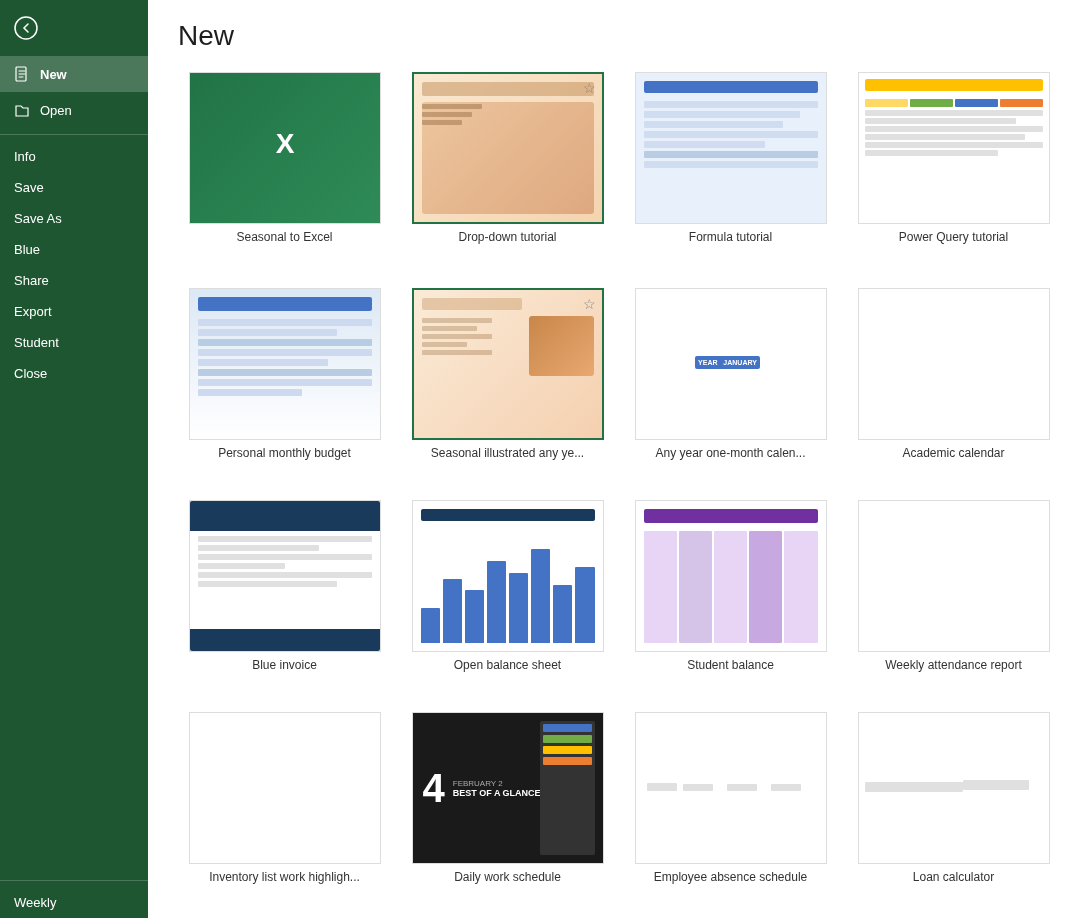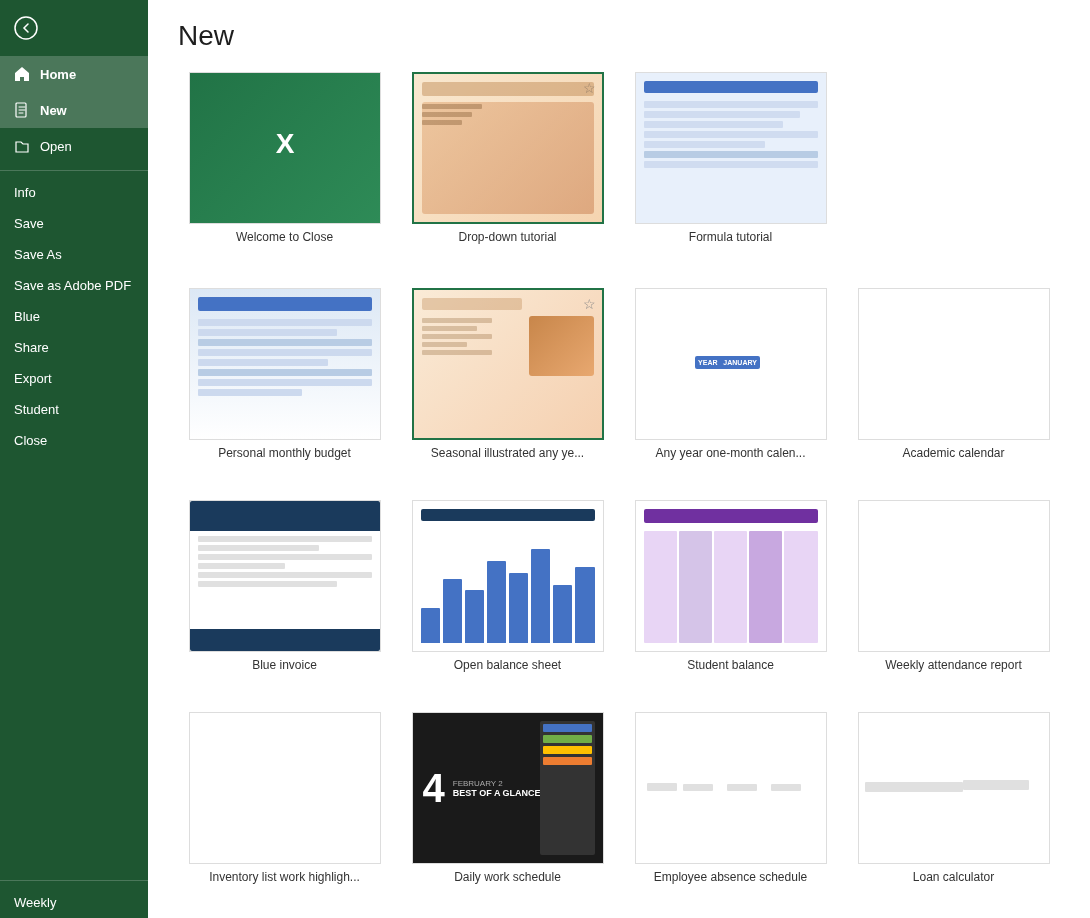--- a/index.html
+++ b/index.html
@@ -110,26 +110,20 @@
 <body>
 
 <div id="sidebar">
   <div class="sidebar-back">
     <svg viewBox="0 0 24 24">
       <circle cx="12" cy="12" r="11" stroke="#fff" stroke-width="1.5" fill="none"></circle>
       <path d="M14 8l-4 4 4 4" stroke="#fff" stroke-width="1.5" fill="none" stroke-linecap="round"></path>
     </svg>
   </div>
 
-  <div class="sidebar-nav-item active">
-    <svg viewBox="0 0 16 16">
-      <path d="M8 1L1 7v8h5v-4h4v4h5V7z" fill="#fff"></path>
-    </svg>
-    <span>Home</span>
-  </div>
   <div class="sidebar-nav-item active" style="background:rgba(255,255,255,0.2); font-weight:600;">
     <svg viewBox="0 0 16 16">
       <rect x="2" y="1" width="10" height="14" rx="1" fill="none" stroke="#fff" stroke-width="1.2"></rect>
       <path d="M5 5h6M5 8h6M5 11h4" stroke="#fff" stroke-width="1" stroke-linecap="round"></path>
     </svg>
     <span>New</span>
   </div>
   <div class="sidebar-nav-item">
     <svg viewBox="0 0 16 16">
       <path d="M2 4h5l2 2h5v8H2z" fill="none" stroke="#fff" stroke-width="1.2"></path>
@@ -142,23 +136,20 @@
   <div class="sidebar-menu-item">
     <span>Info</span>
   </div>
   <div class="sidebar-menu-item">
     <span>Save</span>
   </div>
   <div class="sidebar-menu-item">
     <span>Save As</span>
   </div>
   <div class="sidebar-menu-item">
-    <span>Save as Adobe PDF</span>
-  </div>
-  <div class="sidebar-menu-item">
     <span>Blue</span>
   </div>
   <div class="sidebar-menu-item">
     <span>Share</span>
   </div>
   <div class="sidebar-menu-item">
     <span>Export</span>
   </div>
   <div class="sidebar-menu-item">
     <span>Student</span>
@@ -180,21 +171,21 @@
 
   <div class="grid-row" style="margin-bottom:24px;">
 
     <div class="template-card">
       <div class="template-thumb" style="background:linear-gradient(135deg,#217346 0%,#2e8b57 100%); display:flex; align-items:center; justify-content:center;">
         <svg width="80" height="60" viewBox="0 0 80 60">
           <rect width="80" height="60" fill="none"></rect>
           <text x="40" y="35" text-anchor="middle" fill="#fff" font-size="28" font-weight="bold">X</text>
         </svg>
       </div>
-      <span class="template-label">Welcome to Close</span>
+      <span class="template-label">Seasonal to Excel</span>
     </div>
 
     <div class="template-card">
       <div class="template-thumb selected" style="background:linear-gradient(135deg,#f9e8d0,#f5d4b0); position:relative;">
         <span class="star-icon">☆</span>
         <div style="position:absolute;top:8px;left:8px;right:8px;height:14px;background:rgba(180,120,60,0.4);border-radius:2px;"></div>
         <div style="position:absolute;top:28px;left:8px;right:8px;bottom:8px;background:linear-gradient(135deg,#e8b88a,#d4956a);border-radius:3px;opacity:0.7;"></div>
         <div style="position:absolute;top:30px;left:8px;width:60px;">
           <div style="height:5px;background:rgba(100,60,20,0.3);margin-bottom:3px;border-radius:1px;"></div>
           <div style="height:5px;background:rgba(100,60,20,0.3);margin-bottom:3px;border-radius:1px;width:50px;"></div>
@@ -213,20 +204,40 @@
           <div style="height:7px;background:#d0dcf0;margin-bottom:3px;width:80%;border-radius:1px;"></div>
           <div style="height:7px;background:#d0dcf0;margin-bottom:3px;border-radius:1px;"></div>
           <div style="height:7px;background:#d0dcf0;margin-bottom:3px;width:70%;border-radius:1px;"></div>
           <div style="height:7px;background:#b8cce4;margin-bottom:3px;border-radius:1px;"></div>
           <div style="height:7px;background:#d0dcf0;margin-bottom:3px;border-radius:1px;"></div>
         </div>
       </div>
       <span class="template-label">Formula tutorial</span>
     </div>
 
+    <div class="template-card">
+      <div class="template-thumb" style="background:#fff; position:relative; overflow:visible;">
+        <div style="position:absolute;top:6px;left:6px;right:6px;height:12px;background:#ffc000;border-radius:2px;"></div>
+        <div style="position:absolute;top:26px;left:6px;right:6px;bottom:6px;">
+          <div style="display:grid;grid-template-columns:1fr 1fr 1fr 1fr;gap:2px;margin-bottom:3px;">
+            <div style="height:8px;background:#ffd966;border-radius:1px;"></div>
+            <div style="height:8px;background:#70ad47;border-radius:1px;"></div>
+            <div style="height:8px;background:#4472c4;border-radius:1px;"></div>
+            <div style="height:8px;background:#ed7d31;border-radius:1px;"></div>
+          </div>
+          <div style="height:6px;background:#e0e0e0;margin-bottom:2px;border-radius:1px;"></div>
+          <div style="height:6px;background:#e0e0e0;margin-bottom:2px;width:85%;border-radius:1px;"></div>
+          <div style="height:6px;background:#e0e0e0;margin-bottom:2px;border-radius:1px;"></div>
+          <div style="height:6px;background:#e0e0e0;margin-bottom:2px;width:90%;border-radius:1px;"></div>
+          <div style="height:6px;background:#e0e0e0;margin-bottom:2px;border-radius:1px;"></div>
+          <div style="height:6px;background:#e0e0e0;margin-bottom:2px;width:75%;border-radius:1px;"></div>
+        </div>
+      </div>
+      <span class="template-label">Power Query tutorial</span>
+    </div>
   </div>
 
   <div class="grid-row" style="margin-bottom:20px;">
 
     <div class="template-card">
       <div class="template-thumb" style="background:linear-gradient(180deg,#dce8f5 0%,#fff 100%);position:relative;">
         <div style="position:absolute;top:8px;left:8px;right:8px;height:14px;background:#4472c4;border-radius:2px;"></div>
         <div style="position:absolute;top:30px;left:8px;right:8px;bottom:8px;">
           <div style="height:7px;background:#ccd9ee;margin-bottom:3px;border-radius:1px;"></div>
           <div style="height:7px;background:#ccd9ee;margin-bottom:3px;width:80%;border-radius:1px;"></div>

